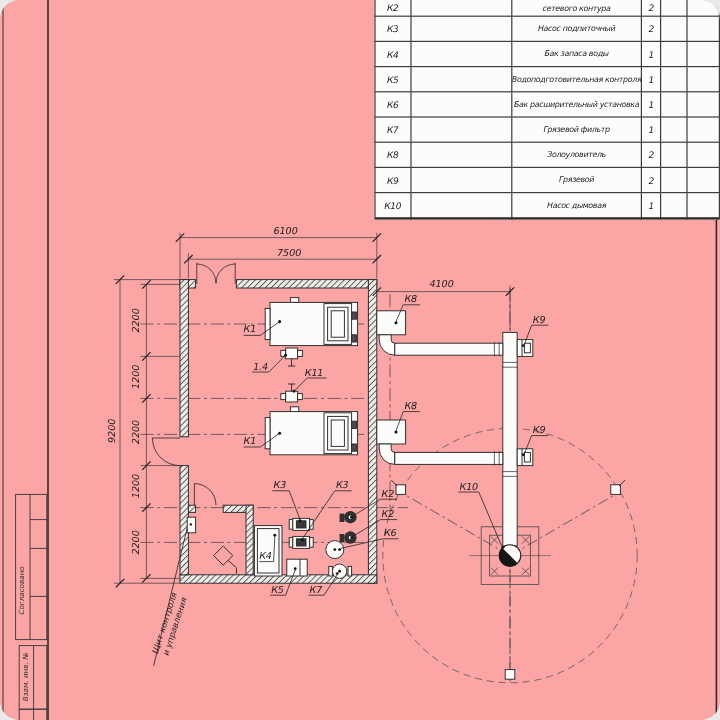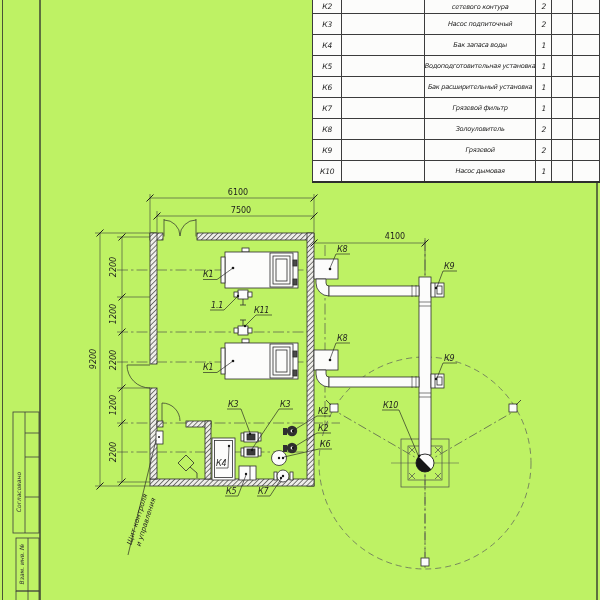--- a/index.html
+++ b/index.html
@@ -1,21 +1,21 @@
 <!DOCTYPE html>
 <html><head>
 <meta charset="utf-8">
 <style>
   html,body{margin:0;padding:0;background:#e9e9e9;}
-  .sheet{position:relative;width:600px;height:600px;background:#bef264;overflow:hidden;
-         font-family:"DejaVu Sans",sans-serif;}
+  .sheet{position:relative;width:600px;height:600px;background:#fca5a5;overflow:hidden;
+         font-family:"DejaVu Sans",sans-serif;border-radius:16px;}
   svg{position:absolute;left:0;top:0;}
   .lbl{position:absolute;font-style:italic;font-size:8px;color:#1d1d1d;
        white-space:nowrap;line-height:1;letter-spacing:-0.2px;}
-  .htext{position:absolute;transform:translate(-50%,-50%);font-size:8px;
+  .htext{position:absolute;transform:translate(-50%,-50%);font-style:italic;font-size:8px;
          color:#1d1d1d;white-space:nowrap;line-height:1;padding-left:12px;}
   .vtext{position:absolute;transform:translate(-50%,-50%) rotate(-90deg);font-style:italic;
          font-size:8px;color:#1d1d1d;white-space:nowrap;line-height:1;}
   .vtext.small{font-size:6px;color:#333;}
   .panel-note{position:absolute;left:96px;top:512px;width:92px;text-align:center;
               transform:rotate(-72deg);font-style:italic;font-size:7px;color:#1d1d1d;line-height:1.25;}
   
   .spec{position:absolute;left:312px;top:-10px;border-collapse:collapse;table-layout:fixed;
         background:#fcfcfb;}
   .spec td{border:1px solid #3c3c3c;height:20px;text-align:center;vertical-align:middle;
@@ -361,21 +361,21 @@
         <td>К4</td>
         <td></td>
         <td class="name">Бак запаса воды</td>
         <td>1</td>
         <td></td>
         <td></td>
       </tr>
       <tr>
         <td>К5</td>
         <td></td>
-        <td class="name">Водоподготовительная установка</td>
+        <td class="name">Водоподготовительная контроля</td>
         <td>1</td>
         <td></td>
         <td></td>
       </tr>
       <tr>
         <td>К6</td>
         <td></td>
         <td class="name">Бак расширительный установка</td>
         <td>1</td>
         <td></td>
@@ -411,31 +411,31 @@
         <td class="name">Насос дымовая</td>
         <td>1</td>
         <td></td>
         <td></td>
       </tr>
     </tbody>
   </table>
 
   <span class="htext" style="left:232px;top:193px">6100</span>
   <span class="htext" style="left:235px;top:211px">7500</span>
-  <span class="htext" style="left:389px;top:237px">4100</span>
+  <span class="htext" style="left:362px;top:237px">4100</span>
   <span class="vtext" style="left:94px;top:359px">9200</span>
   <span class="vtext" style="left:114px;top:267px">2200</span>
   <span class="vtext" style="left:114px;top:314px">1200</span>
   <span class="vtext" style="left:114px;top:360px">2200</span>
   <span class="vtext" style="left:114px;top:405px">1200</span>
   <span class="vtext" style="left:114px;top:452px">2200</span>
 
   <span class="lbl" style="left:203px;top:271px">К1</span>
   <span class="lbl" style="left:203px;top:364px">К1</span>
-  <span class="lbl" style="left:211px;top:302px">1.1</span>
+  <span class="lbl" style="left:211px;top:302px">1.4</span>
   <span class="lbl" style="left:254px;top:307px">К11</span>
   <span class="lbl" style="left:228px;top:401px">К3</span>
   <span class="lbl" style="left:280px;top:401px">К3</span>
   <span class="lbl" style="left:318px;top:408px">К2</span>
   <span class="lbl" style="left:318px;top:425px">К2</span>
   <span class="lbl" style="left:320px;top:441px">К6</span>
   <span class="lbl" style="left:216px;top:460px">К4</span>
   <span class="lbl" style="left:226px;top:488px">К5</span>
   <span class="lbl" style="left:258px;top:488px">К7</span>
   <span class="lbl" style="left:337px;top:246px">К8</span>

